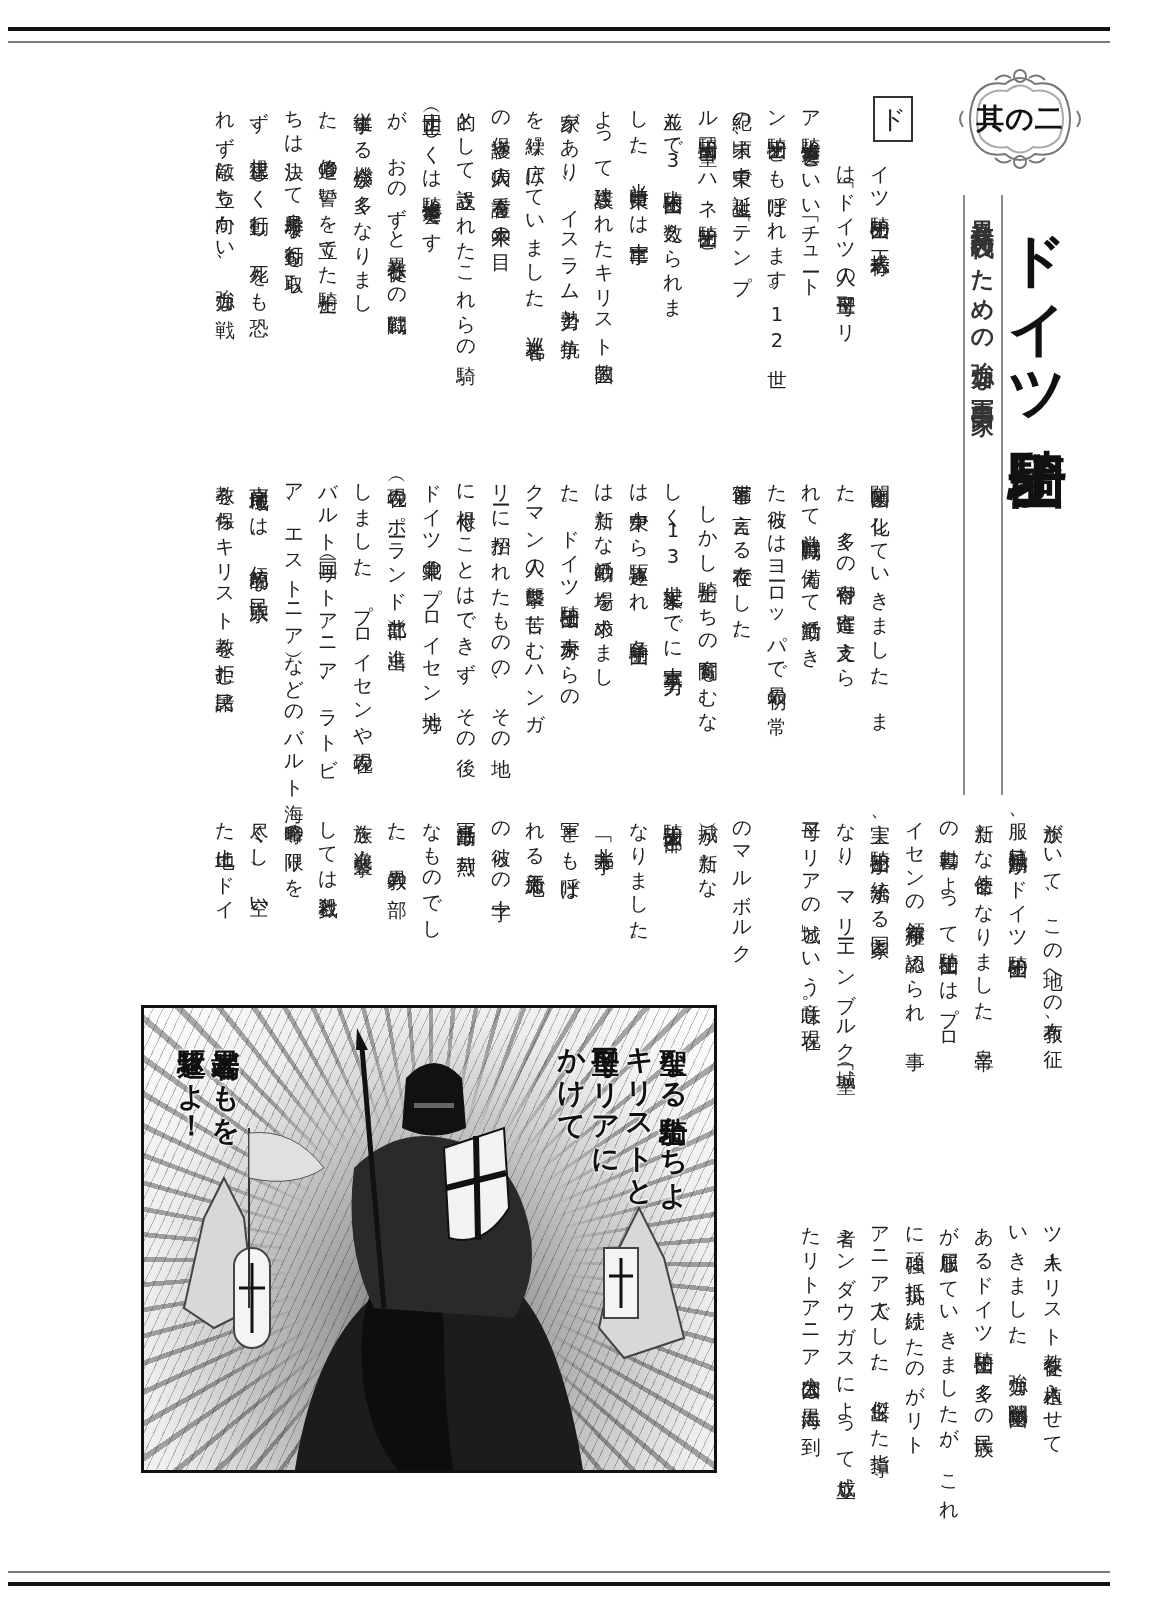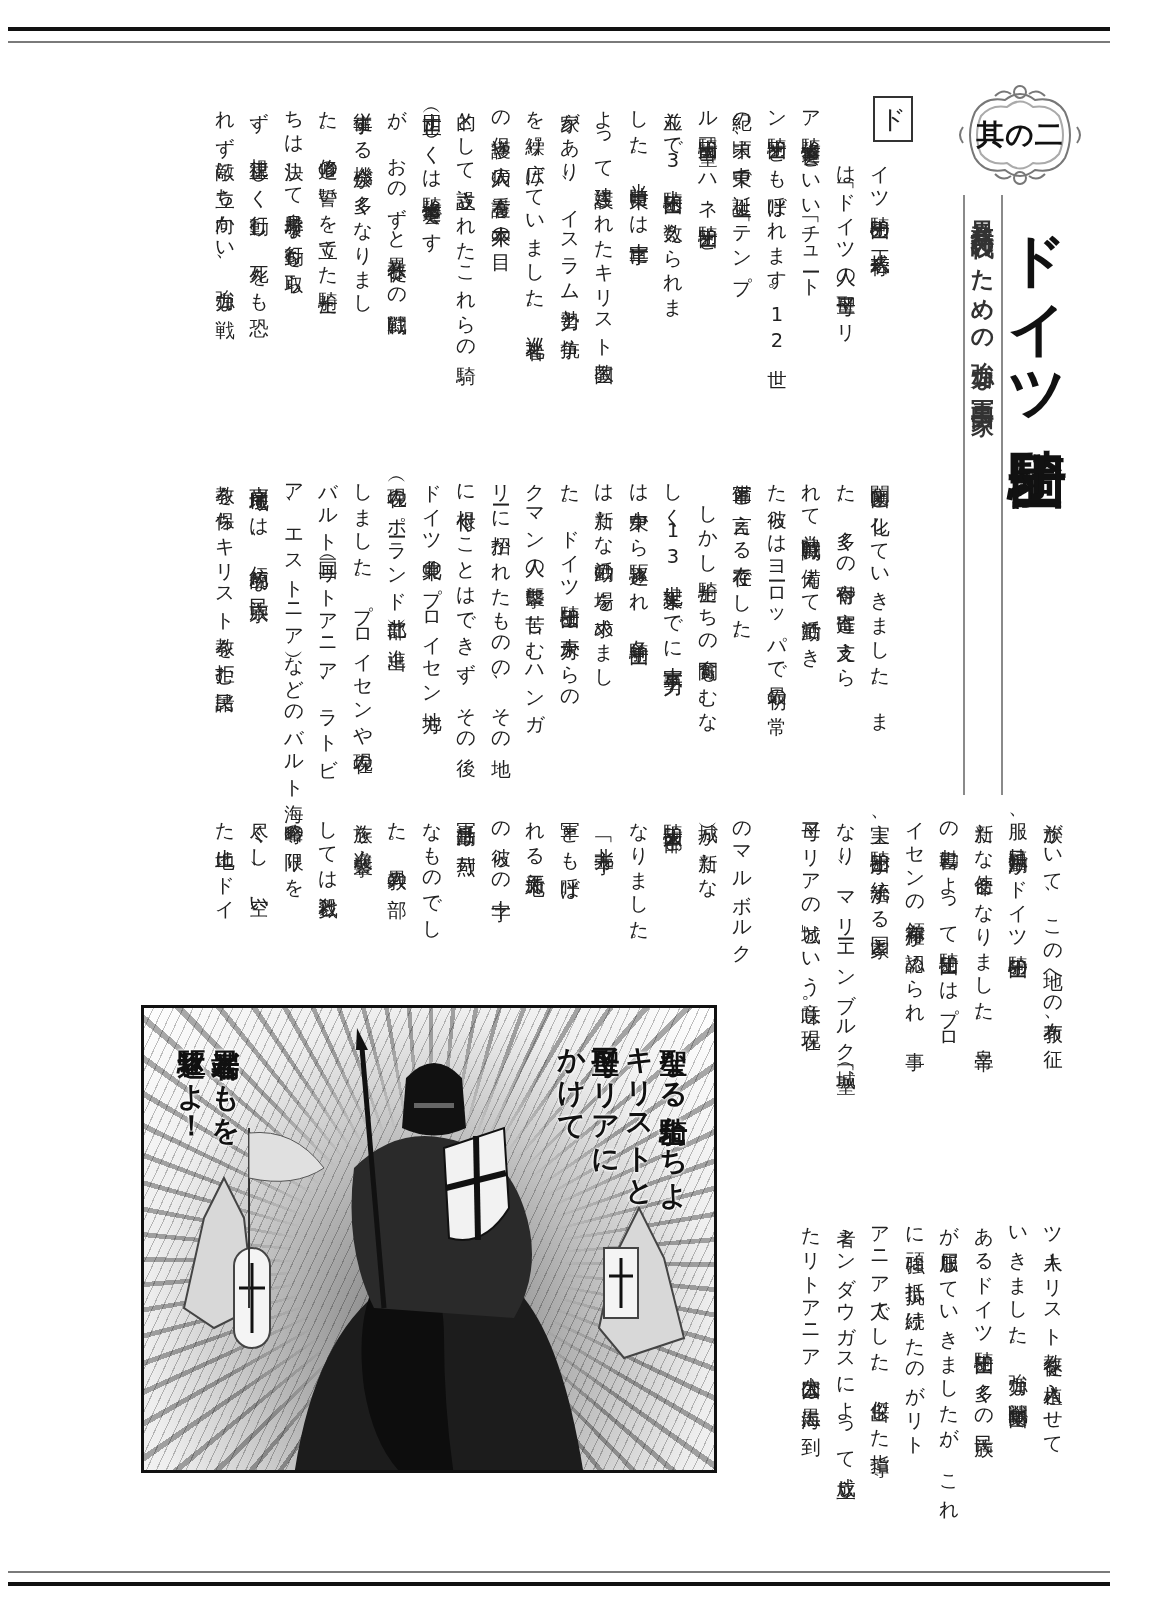--- a/index.html
+++ b/index.html
@@ -16,21 +16,21 @@
     text-orientation: upright;
     font-size:19.5px;
     line-height:34.4px;
     letter-spacing:2.4px;
     white-space:pre;
     color:#222;
   }
 
   
   .badge {
-    position:absolute; left:955px; top:82px; width:130px; height:106px;
+    position:absolute; left:955px; top:66px; width:130px; height:106px;
   }
   .badge svg { position:absolute; left:0; top:0; }
   .badge-label {
     position:absolute; left:0; top:0; width:130px; height:106px;
     display:flex; align-items:center; justify-content:center;
     font-family:"DejaVu Serif", serif; font-size:28px; font-weight:bold; color:#111;
     letter-spacing:1px;
   }
 
   .title {

